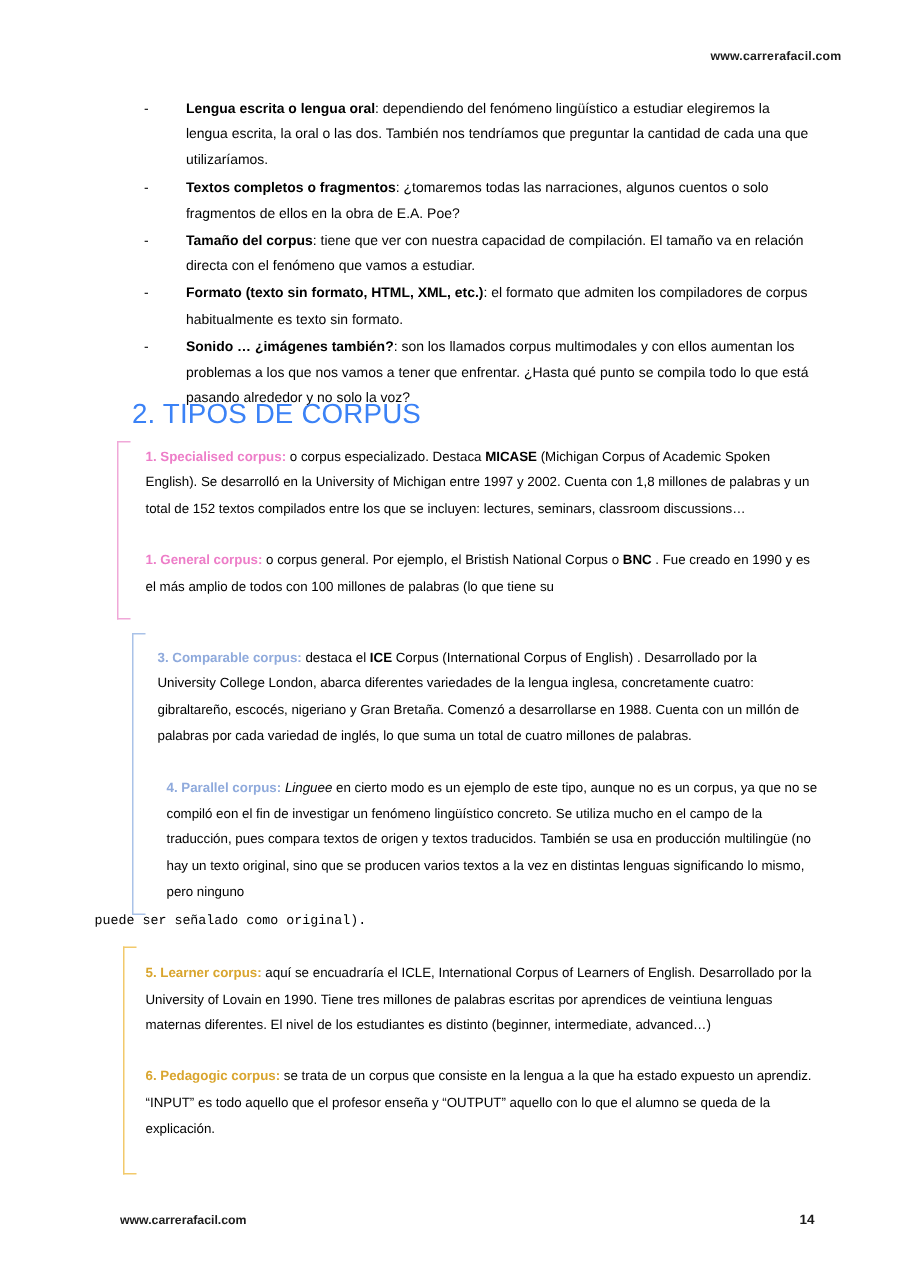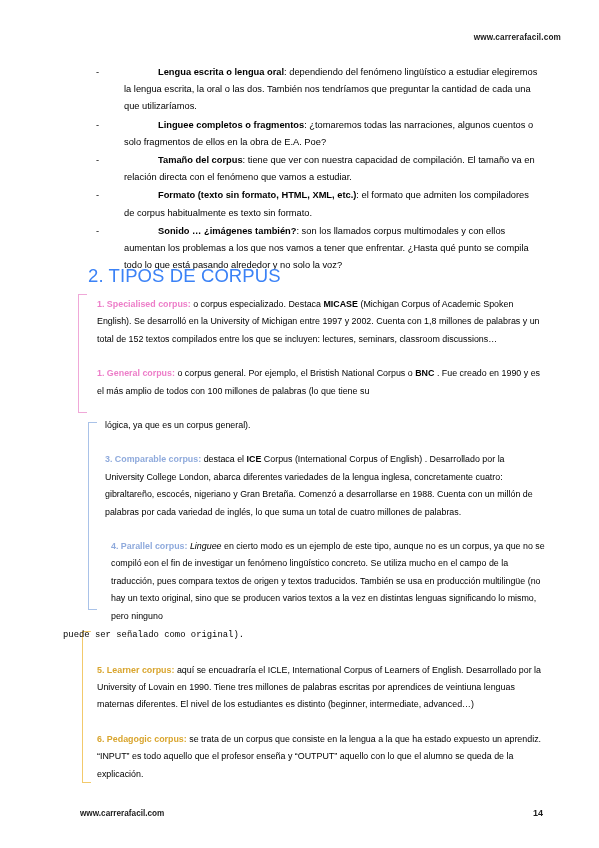--- a/index.html
+++ b/index.html
@@ -51,21 +51,21 @@
     line-height: 17.2px;
     color: #000;
   }
   .bullet-text {
     flex: 1 1 auto;
     font-size: 9.3px;
     line-height: 17.2px;
     text-align: left;
     color: #000;
   }
-  .bullet-text b { font-weight: 700; margin-left: 34px; }
+  .bullet-text b { font-weight: 700; }
 
   
   .section-heading {
     position: absolute;
     top: 265px;
     left: 88px;
     font-size: 18.5px;
     font-weight: 400;
     letter-spacing: .1px;
     color: #3b82f6;
@@ -134,21 +134,21 @@
 
   <div class="bullets">
 
     <div class="bullet-row">
       <span class="bullet-dash">-</span>
       <span class="bullet-text"><b>Lengua escrita o lengua oral</b><span>: dependiendo del fenómeno lingüístico a estudiar elegiremos la lengua escrita, la oral o las dos. También nos tendríamos que preguntar la cantidad de cada una que utilizaríamos.</span></span>
     </div>
 
     <div class="bullet-row">
       <span class="bullet-dash">-</span>
-      <span class="bullet-text"><b>Linguee completos o fragmentos</b><span>: ¿tomaremos todas las narraciones, algunos cuentos o solo fragmentos de ellos en la obra de E.A. Poe?</span></span>
+      <span class="bullet-text"><b>Textos completos o fragmentos</b><span>: ¿tomaremos todas las narraciones, algunos cuentos o solo fragmentos de ellos en la obra de E.A. Poe?</span></span>
     </div>
 
     <div class="bullet-row">
       <span class="bullet-dash">-</span>
       <span class="bullet-text"><b>Tamaño del corpus</b><span>: tiene que ver con nuestra capacidad de compilación. El tamaño va en relación directa con el fenómeno que vamos a estudiar.</span></span>
     </div>
 
     <div class="bullet-row">
       <span class="bullet-dash">-</span>
       <span class="bullet-text"><b>Formato (texto sin formato, HTML, XML, etc.)</b><span>: el formato que admiten los compiladores de corpus habitualmente es texto sin formato.</span></span>
@@ -176,23 +176,20 @@
     </div>
 
     <div class="gap-md"></div>
 
     <div class="type-block indent-1">
       <p><span class="tlabel" style="color:#ED7DC8">1. General corpus:</span><span> o corpus general. Por ejemplo, el Bristish National Corpus o </span><span class="bd">BNC</span><span> . Fue creado en 1990 y es el más amplio de todos con 100 millones de palabras (lo que tiene su</span></p>
     </div>
 
     <div class="gap-md"></div>
 
-    <div class="type-block indent-2">
-      <p>lógica, ya que es un corpus general).</p>
-    </div>
 
     <div class="gap-md"></div>
 
     <div class="type-block indent-2">
       <p><span class="tlabel" style="color:#8FAADC">3. Comparable corpus:</span><span> destaca el </span><span class="bd">ICE</span><span> Corpus (International Corpus of English) . Desarrollado por la University College London, abarca diferentes variedades de la lengua inglesa, concretamente cuatro: gibraltareño, escocés, nigeriano y Gran Bretaña. Comenzó a desarrollarse en 1988. Cuenta con un millón de palabras por cada variedad de inglés, lo que suma un total de cuatro millones de palabras.</span></p>
     </div>
 
     <div class="gap-md"></div>
 
     <div class="type-block indent-3">

